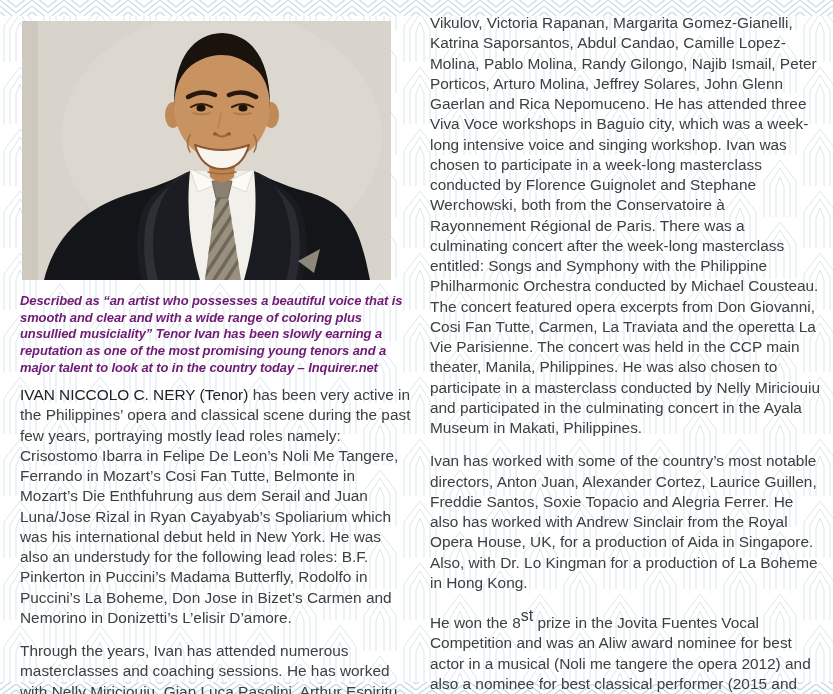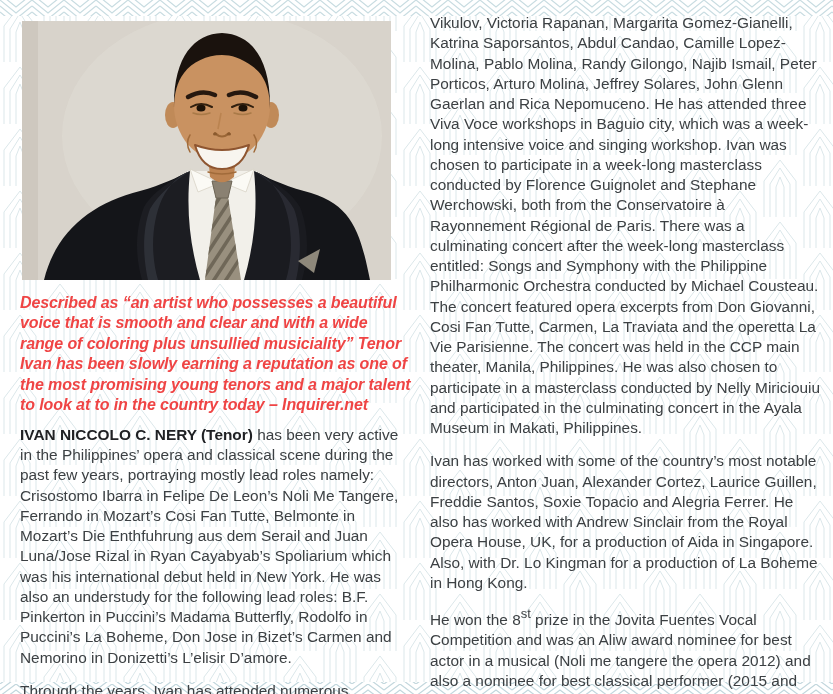--- a/index.html
+++ b/index.html
@@ -10,30 +10,30 @@
     font-family: "Liberation Sans", sans-serif;
   }
   .bg-svg { position: absolute; left: 0; top: 0; }
   .col { position: absolute; }
   .col-left  { left: 20px; top: 21px; width: 393px; }
   .col-right { left: 430px; top: 13px; width: 392px; }
   .photo-frame { width: 369px; height: 259px; margin: 0 0 13px 2px; display: block; }
   .photo-frame svg { display: block; }
   .pull-quote {
     font-style: italic; font-weight: 700;
-    font-size: 16px; line-height: 1.28;
-    color: #ef4444; margin: 0 0 9px 0;
+    font-size: 13px; line-height: 1.28;
+    color: #701a75; margin: 0 0 9px 0;
     letter-spacing: -0.1px;
   }
   .body-text {
     font-size: 15.4px; line-height: 1.315;
     color: #3c4043; margin: 0 0 13px 0;
   }
-  .body-text .lead-bold { font-weight: 700; color: #202124; }
-  .body-text sup { font-size: 13px; position: relative; top: -1px; }
+  .body-text .lead-bold { font-weight: 400; color: #202124; }
+  .body-text sup { font-size: 16px; position: relative; top: -1px; }
 </style>
 </head>
 <body>
 
 <svg class="bg-svg" width="833" height="694" viewBox="0 0 833 694" aria-hidden="true">
   <defs>
     <pattern id="arch" width="80" height="62" patternUnits="userSpaceOnUse">
       <g fill="none" stroke="#dbe7ea" stroke-width="1">
         <path d="M4,62 L4,26 L20,5 L36,26 L36,62"></path>
         <path d="M10,62 L10,29 L20,13 L30,29 L30,62"></path>

